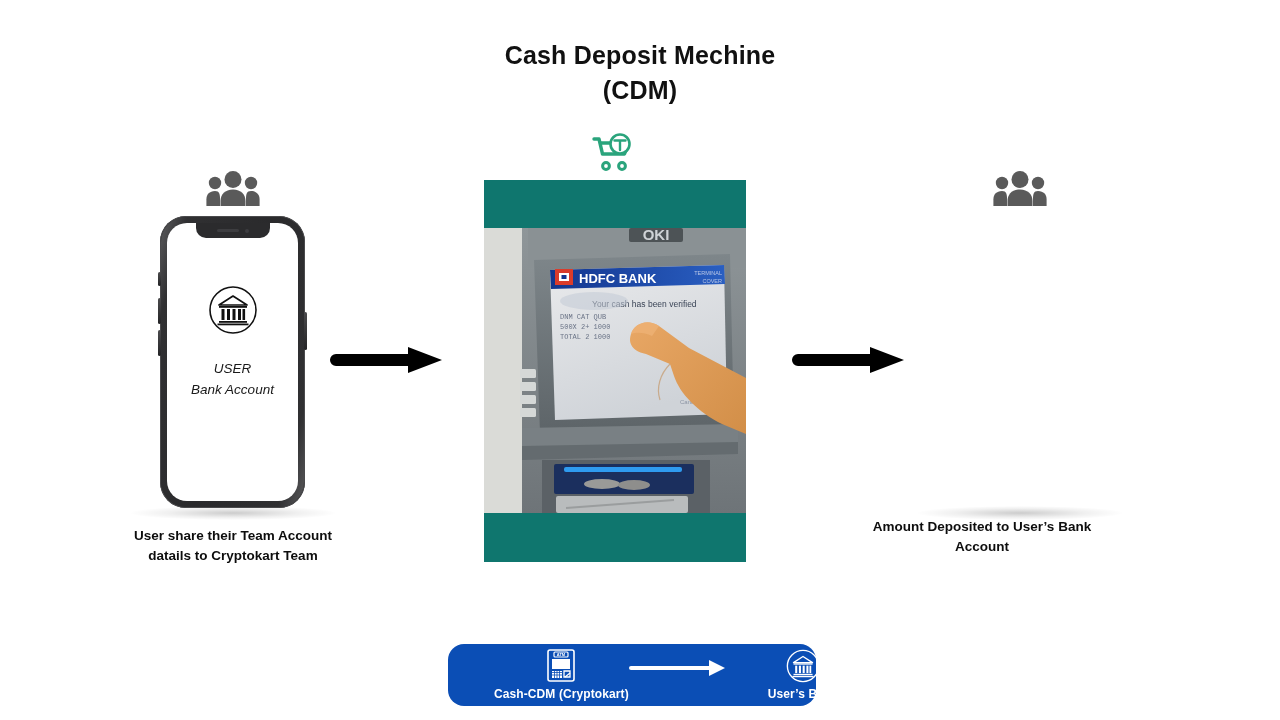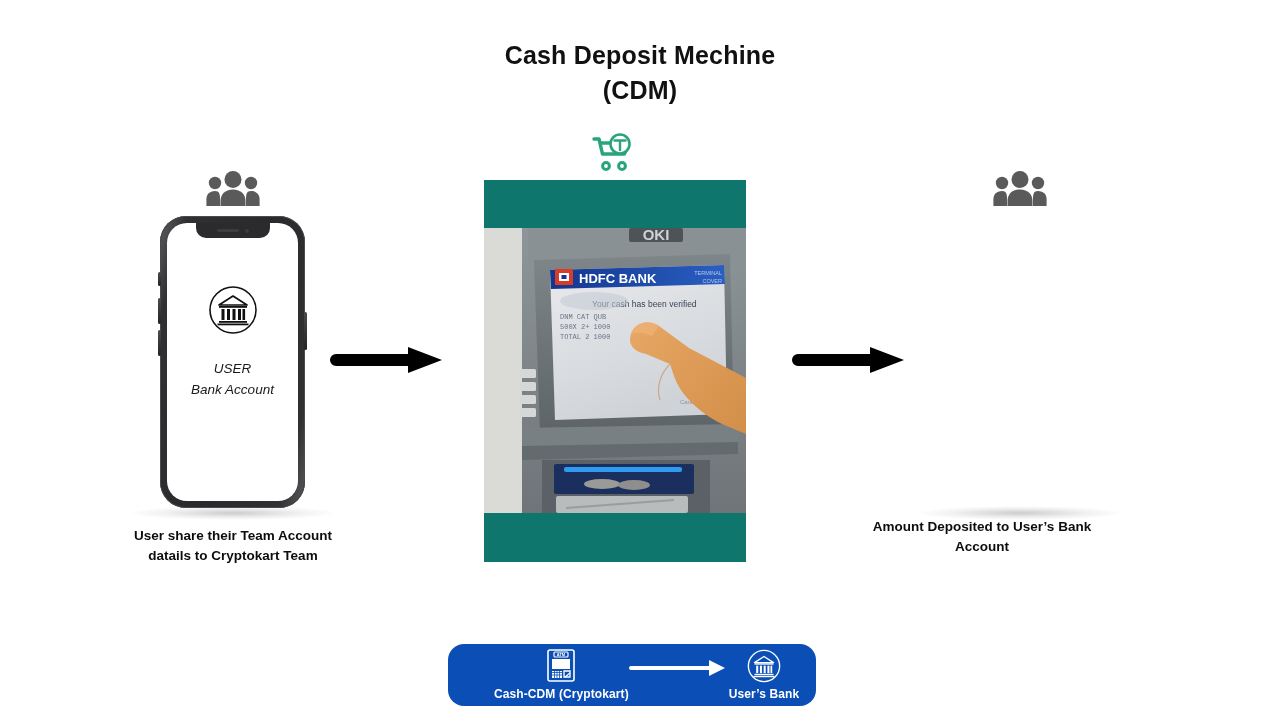--- a/index.html
+++ b/index.html
@@ -314,21 +314,21 @@
       <div class="legend-label" style="margin-top:4px;">Cash-CDM (Cryptokart)</div>
     </div>
 
     <div style="flex:1; display:flex; align-items:center; justify-content:center; margin-top:-14px;">
       <svg width="100" height="20" viewBox="0 0 100 20">
         <path d="M2 10 h82" stroke="#fff" stroke-width="4" stroke-linecap="round"></path>
         <path d="M80 2 l16 8 -16 8 z" fill="#fff"></path>
       </svg>
     </div>
 
-    <div class="legend-item" style="margin-right:34px;">
+    <div class="legend-item" style="margin-right:34px;margin-left:39px;">
       <svg width="34" height="34" viewBox="0 0 50 50">
         <circle cx="25" cy="25" r="23" fill="none" stroke="#fff" stroke-width="2"></circle>
         <path d="M25 11 L39 20 L11 20 Z" fill="none" stroke="#fff" stroke-width="2" stroke-linejoin="round"></path>
         <rect x="11" y="21" width="28" height="2" fill="#fff"></rect>
         <rect x="13.5" y="24.5" width="3" height="11" fill="#fff"></rect>
         <rect x="19" y="24.5" width="3" height="11" fill="#fff"></rect>
         <rect x="24.5" y="24.5" width="3" height="11" fill="#fff"></rect>
         <rect x="30" y="24.5" width="3" height="11" fill="#fff"></rect>
         <rect x="34.5" y="24.5" width="2.6" height="11" fill="#fff"></rect>
         <rect x="11" y="36.5" width="28" height="2" fill="#fff"></rect>

